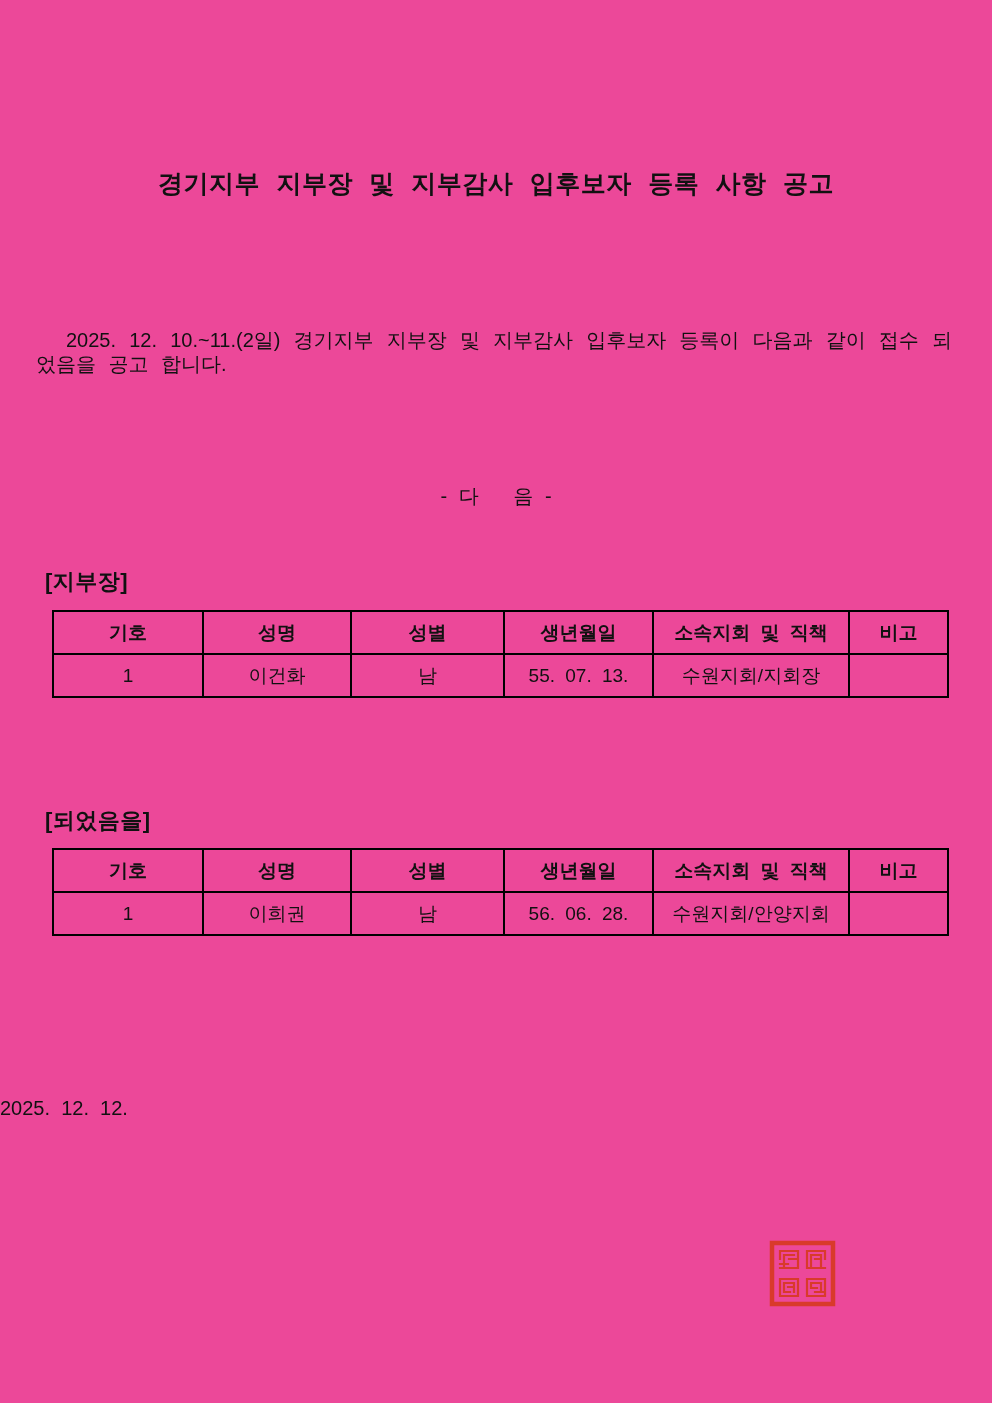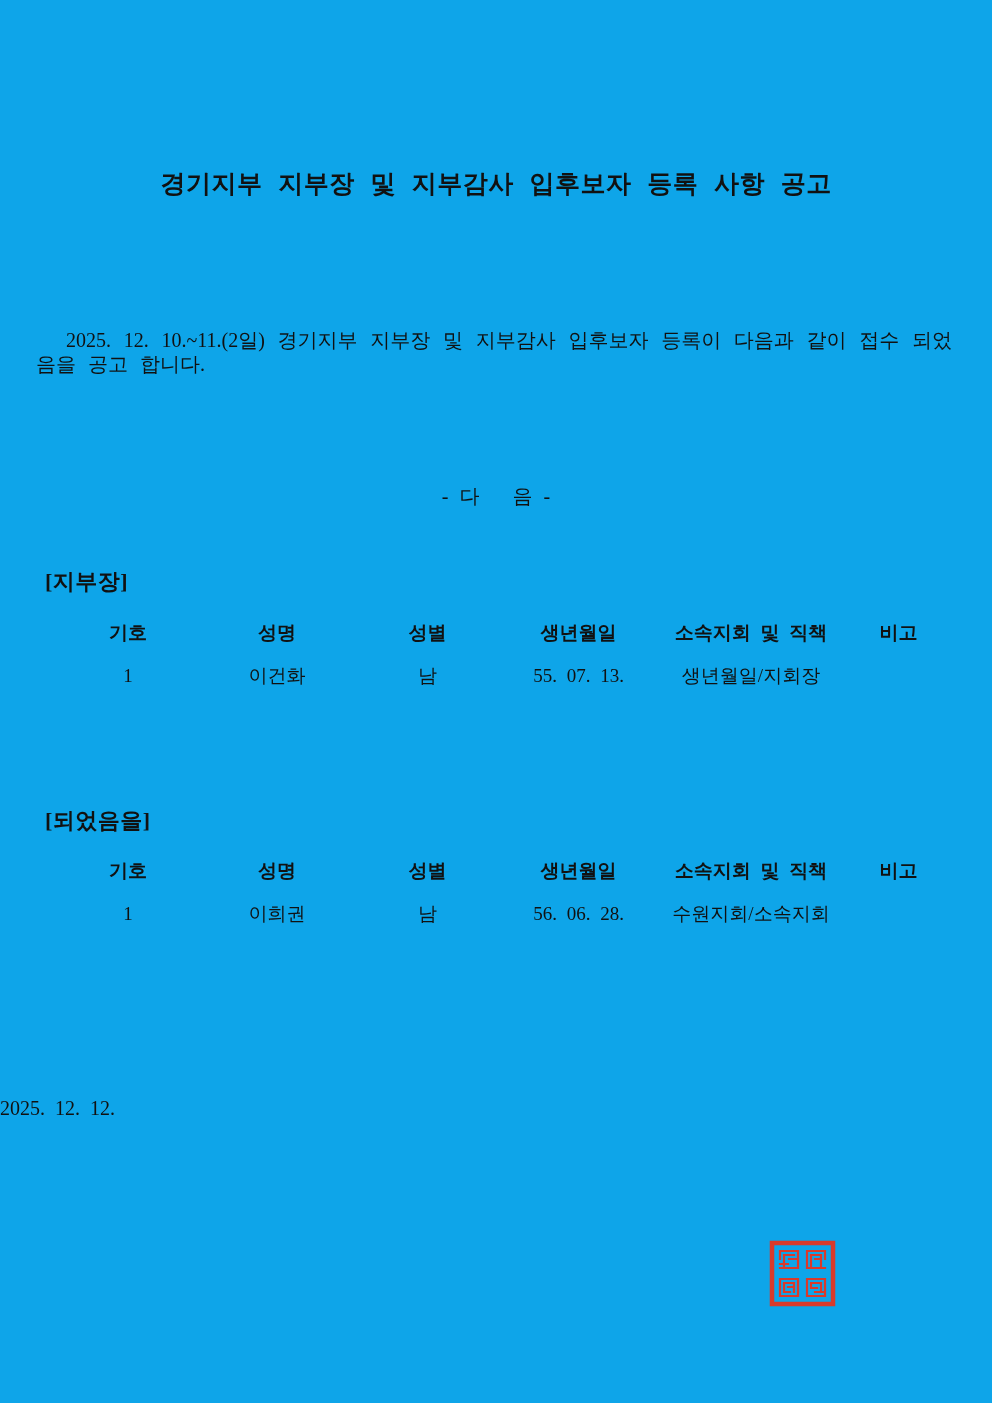--- a/index.html
+++ b/index.html
@@ -4,22 +4,22 @@
 <style>
   html, body {
     margin: 0;
     padding: 0;
     background: #ffffff;
   }
   .page {
     position: relative;
     width: 992px;
     height: 1403px;
-    background: #0ea5e9;
-    font-family: Liberation Serif, serif;
+    background: #ec4899;
+    font-family: Liberation Sans, sans-serif;
     color: #111111;
     overflow: hidden;
   }
 
   .doc-title {
     position: absolute;
     top: 167px;
     left: 0;
     right: 0;
     margin: 0;
@@ -70,21 +70,21 @@
     left: 52px;
     width: 895px;
     border-collapse: collapse;
     table-layout: fixed;
   }
   .cand-table.first  { top: 610px; }
   .cand-table.second { top: 848px; }
 
   .cand-table th,
   .cand-table td {
-    border: 2px solid #0ea5e9;
+    border: 2px solid #000000;
     height: 41px;
     padding: 0 4px;
     text-align: center;
     vertical-align: middle;
     font-size: 19px;
     word-spacing: 5px;
     overflow: hidden;
   }
   .cand-table th { font-weight: bold; }
   .cand-table td { font-weight: normal; }
@@ -150,21 +150,21 @@
         <th>소속지회 및 직책</th>
         <th>비고</th>
       </tr>
     </thead>
     <tbody>
       <tr>
         <td>1</td>
         <td>이건화</td>
         <td>남</td>
         <td>55. 07. 13.</td>
-        <td>생년월일/지회장</td>
+        <td>수원지회/지회장</td>
         <td></td>
       </tr>
     </tbody>
   </table>
 
   <div class="section-label second">[되었음을]</div>
 
   <table class="cand-table second">
     <colgroup>
       <col style="width:150px">
@@ -183,21 +183,21 @@
         <th>소속지회 및 직책</th>
         <th>비고</th>
       </tr>
     </thead>
     <tbody>
       <tr>
         <td>1</td>
         <td>이희권</td>
         <td>남</td>
         <td>56. 06. 28.</td>
-        <td>수원지회/소속지회</td>
+        <td>수원지회/안양지회</td>
         <td></td>
       </tr>
     </tbody>
   </table>
 
   <div class="announce-date">2025.  12.  12.</div>
 
 
   <div class="seal-stamp">
     <svg viewBox="0 0 67 67" xmlns="http://www.w3.org/2000/svg">

